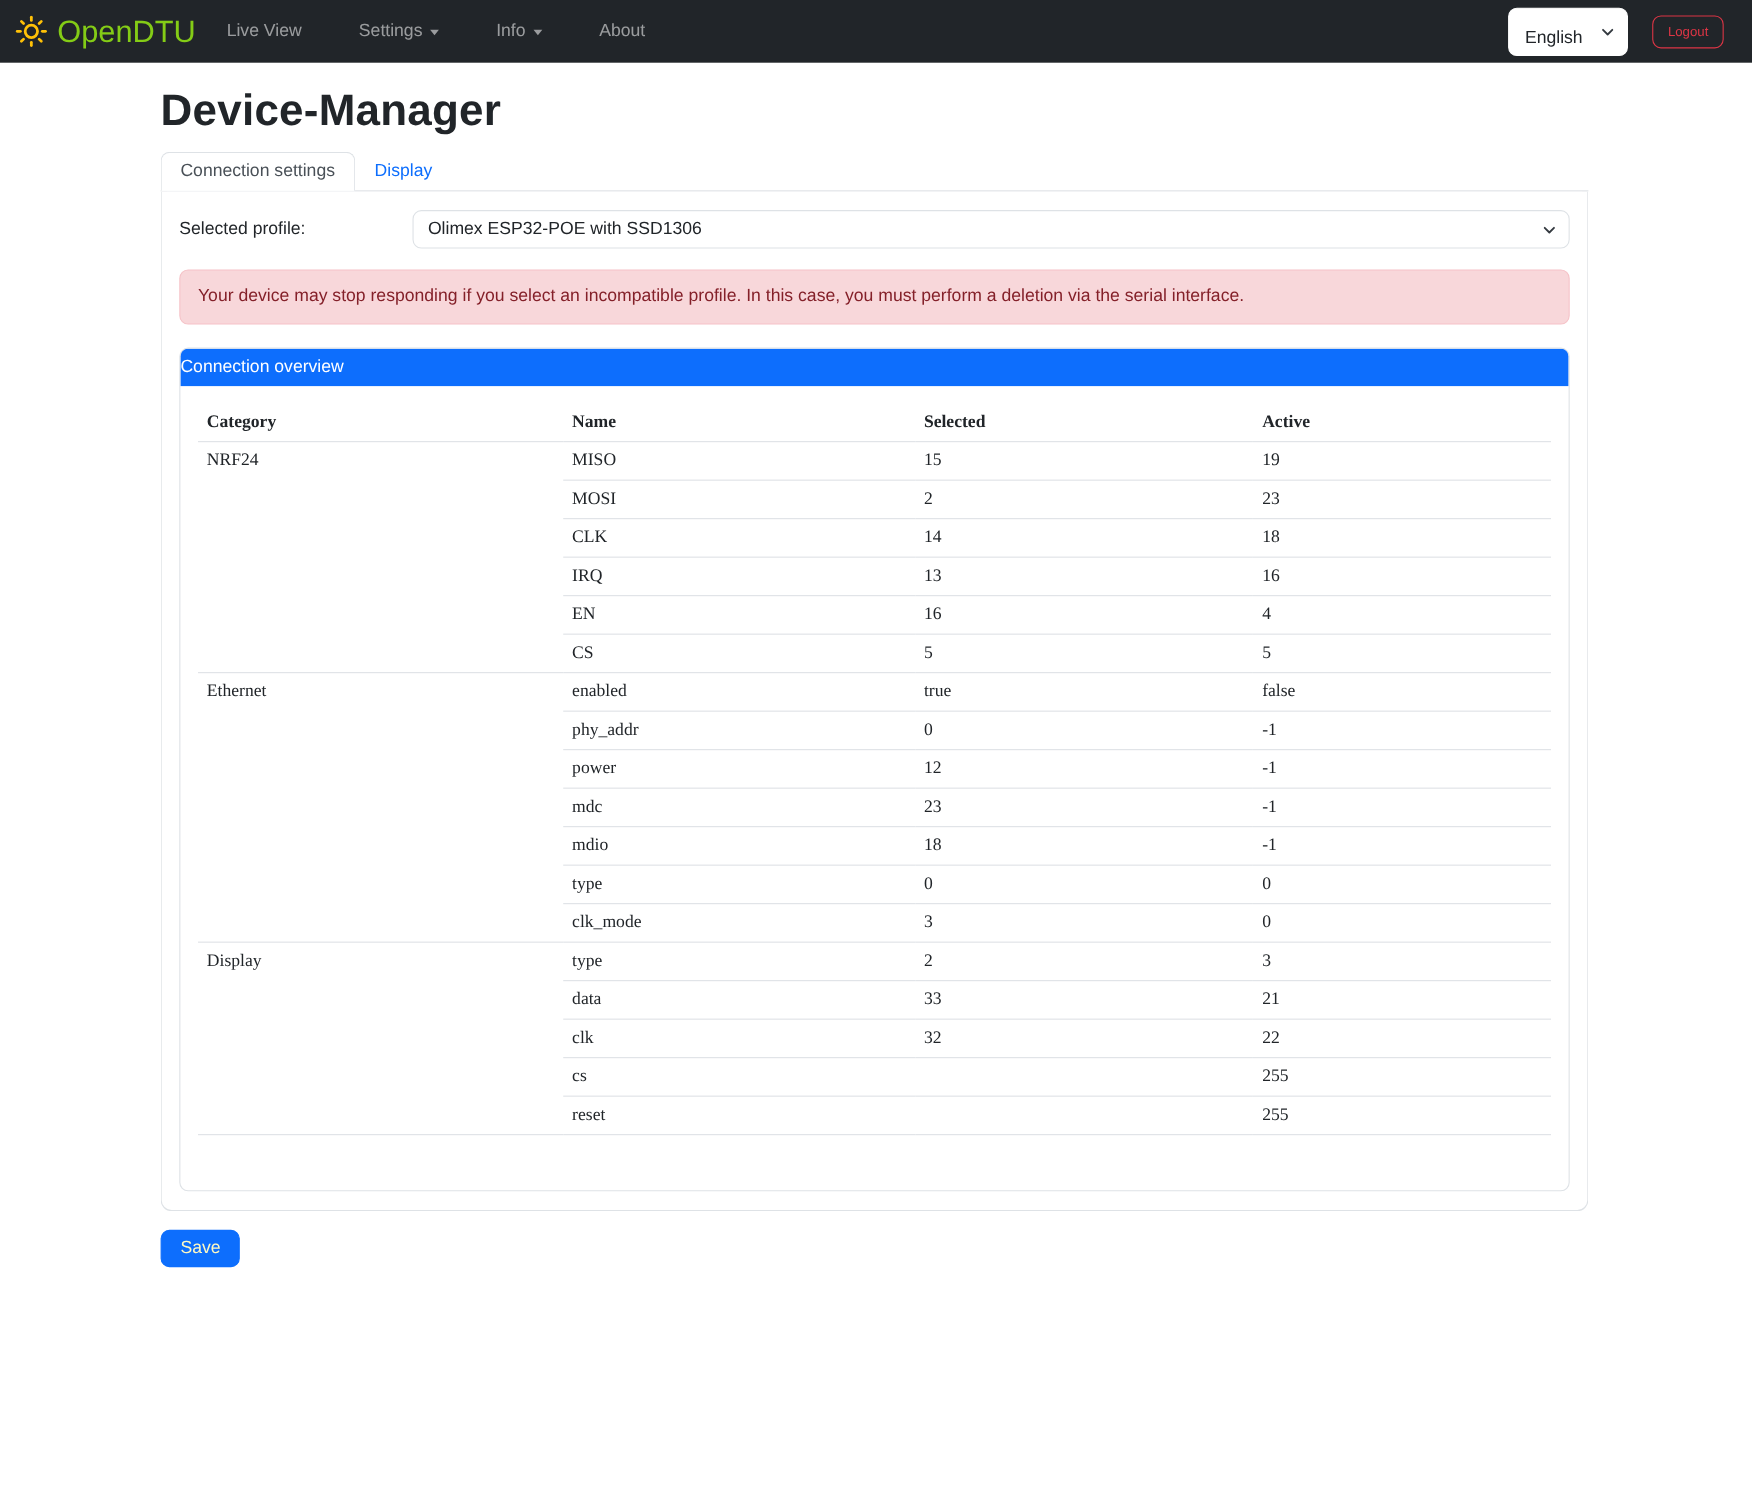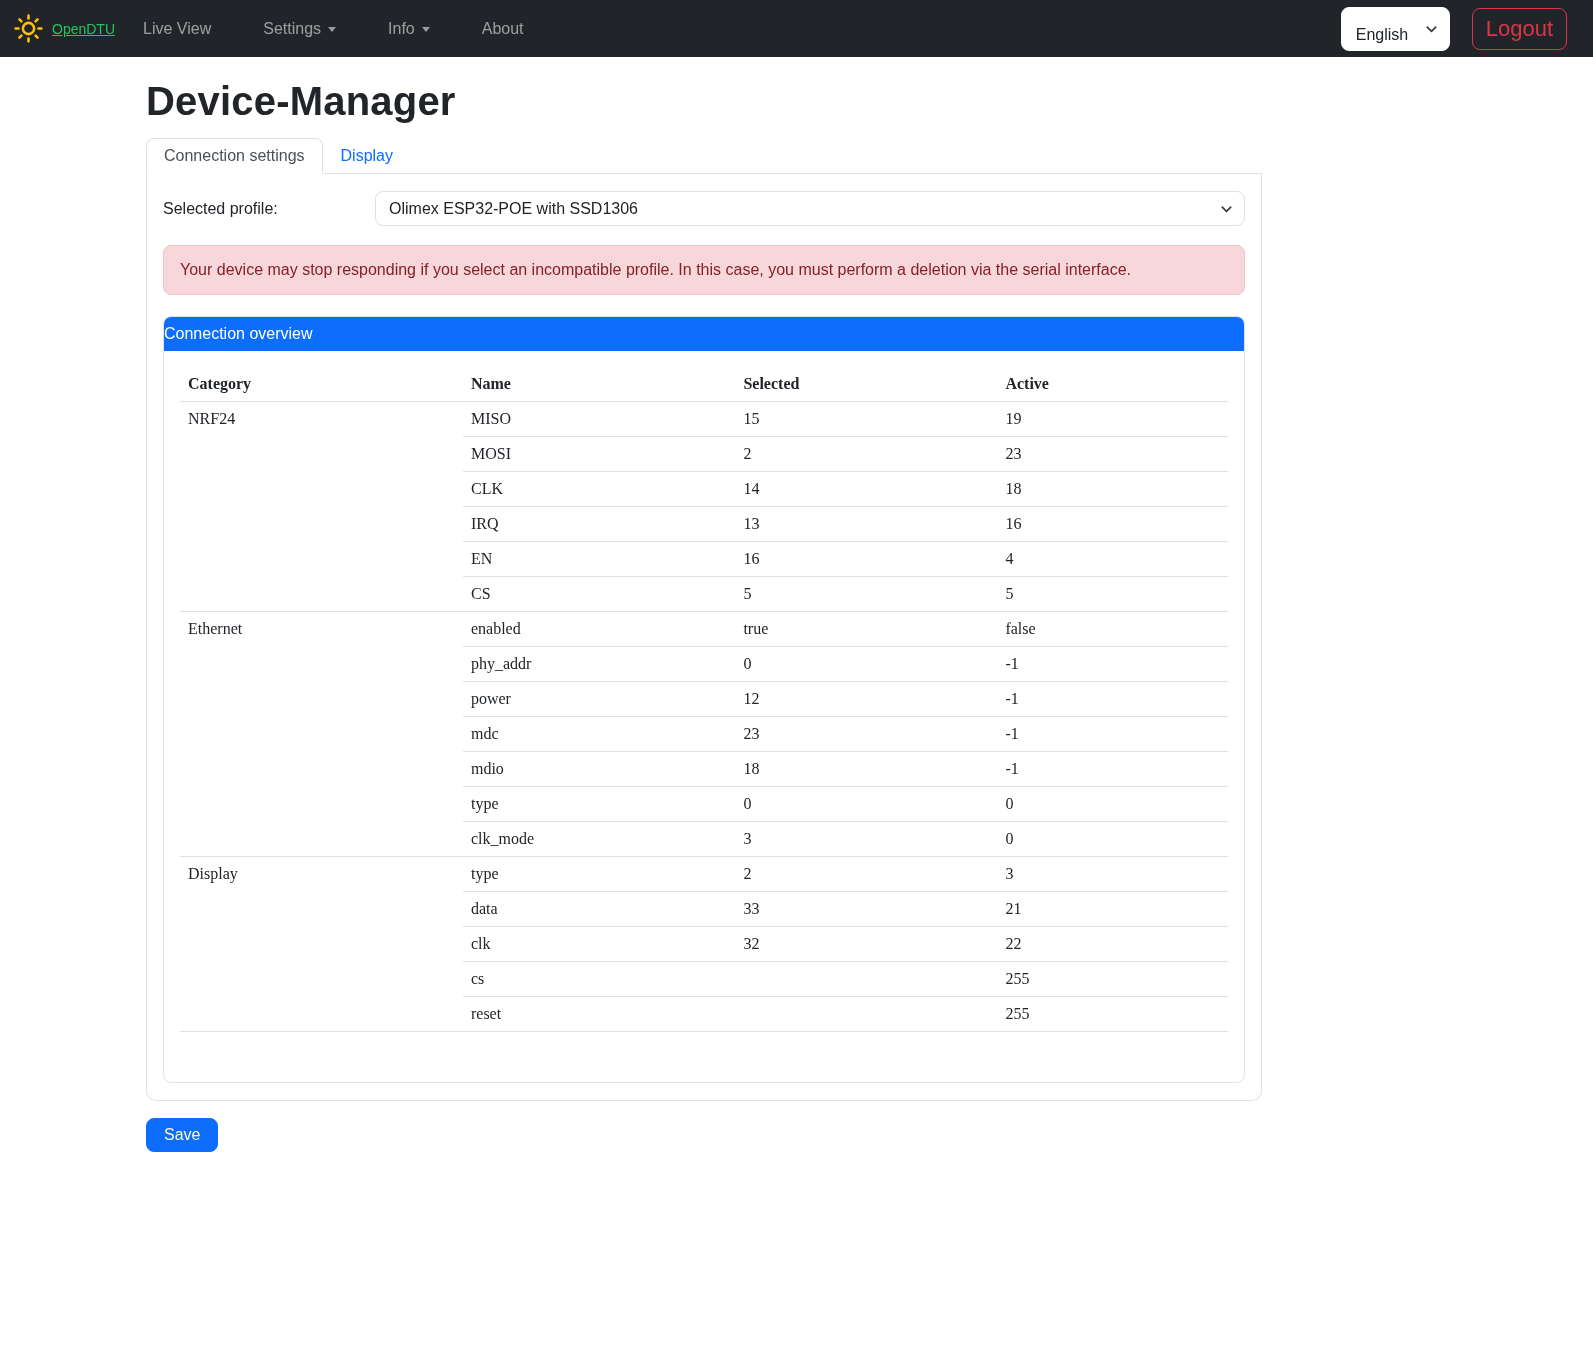--- a/index.html
+++ b/index.html
@@ -7,33 +7,33 @@
     --danger:#dc3545; --border:#dee2e6; --brand-icon:#ffc107;
   }
   *{box-sizing:border-box;}
   html,body{margin:0;padding:0;}
   body{
     width:1593px;height:1359px;background:#fff;color:#212529;
     font-family:"Liberation Sans", sans-serif;font-size:16px;
   }
   
   .navbar{height:57px;background:var(--navbar-bg);display:flex;align-items:center;padding:0 14px;}
-  .brand{display:flex;align-items:center;gap:9px;color:#22c55e;font-size:14px;font-weight:500;margin-right:16px;cursor:pointer;text-decoration:underline;}
+  .brand{display:flex;align-items:center;gap:9px;color:#84cc16;font-size:28px;font-weight:500;margin-right:16px;cursor:pointer;}
   .nav-links{display:flex;align-items:center;gap:28px;}
   .nav-link{color:rgba(255,255,255,.55);padding:8px 12px;cursor:pointer;display:flex;align-items:center;gap:7px;}
   .caret{display:inline-block;width:0;height:0;border-left:4.5px solid transparent;border-right:4.5px solid transparent;border-top:5px solid rgba(255,255,255,.55);margin-top:2px;}
   .nav-right{margin-left:auto;display:flex;align-items:center;gap:22px;padding-right:12px;}
   .lang-wrap{position:relative;}
   .lang-select{appearance:none;-webkit-appearance:none;border:1px solid #fff;background:#fff;border-radius:8px;
     padding:18px 40px 7px 14px;font-size:16px;color:#212529;font-family:inherit;cursor:pointer;}
   .sel-chevron{position:absolute;right:11px;top:50%;transform:translateY(-50%);pointer-events:none;display:flex;}
   .logout-btn{background:transparent;border:1px solid var(--danger);color:var(--danger);border-radius:8px;
-    padding:7px 13px;font-size:22px;font-family:inherit;cursor:pointer;}
+    padding:7px 13px;font-size:12px;font-family:inherit;cursor:pointer;}
   
-  .container{margin-left:146px;width:1116px;}
+  .container{margin-left:146px;width:1298px;}
   .page-title{font-size:40px;font-weight:600;margin:22px 0 14px;letter-spacing:.2px;}
   .nav-tabs{display:flex;border-bottom:1px solid var(--border);margin:0;padding:0;list-style:none;}
   .nav-tab{padding:8px 17px;border:1px solid transparent;border-radius:8px 8px 0 0;cursor:pointer;margin-bottom:-1px;}
   .nav-tab.active{color:#495057;background:#fff;border-color:var(--border) var(--border) #fff var(--border);}
   .nav-tab.link{color:var(--primary);}
   .tab-content{border:1px solid var(--border);border-top:0;border-radius:0 0 10px 10px;padding:17px 16px;}
   .profile-row{display:flex;align-items:center;margin-bottom:19px;}
   .profile-label{flex:0 0 212px;}
   .select-wrap{position:relative;flex:1;}
   .form-select{width:100%;appearance:none;-webkit-appearance:none;border:1px solid #dee2e6;border-radius:8px;

